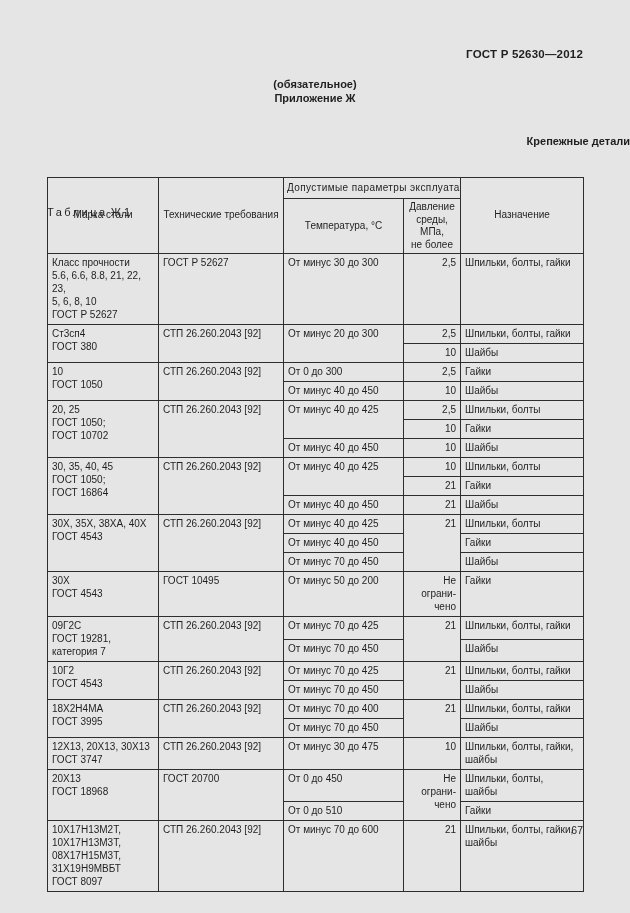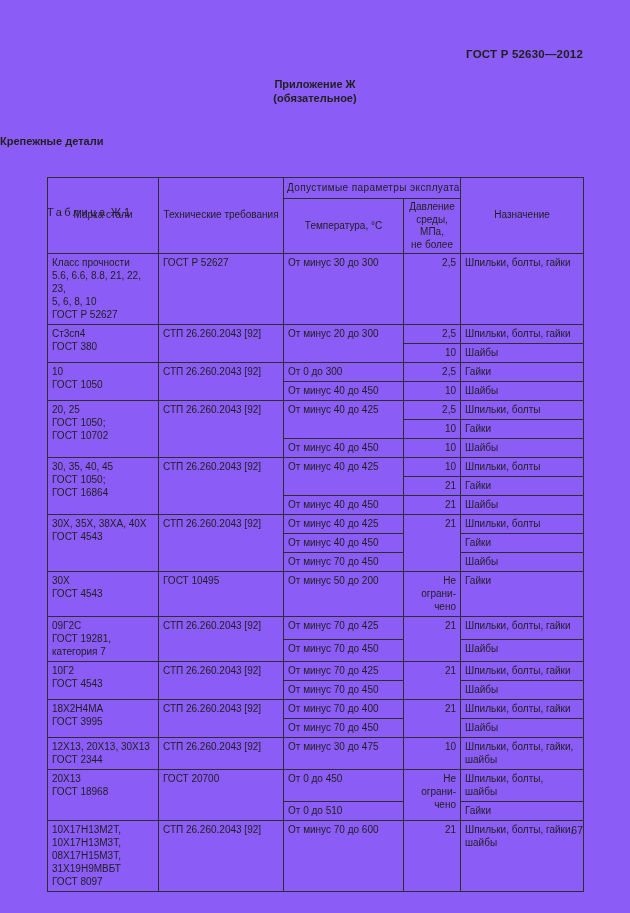--- a/index.html
+++ b/index.html
@@ -1,20 +1,20 @@
 <!DOCTYPE html>
 <html><head>
 <meta charset="utf-8">
 <style>
   html, body { margin: 0; padding: 0; background: #ffffff; }
   .page {
     position: relative;
     width: 630px;
     height: 913px;
-    background: #8b5cf6;
+    background: #e5e5e5;
     font-family: "Liberation Sans", sans-serif;
     color: #1f1f1f;
     overflow: hidden;
   }
   .doc-number {
     position: absolute;
     top: 48px;
     right: 47px;
     font-size: 11.5px;
     font-weight: bold;
@@ -28,21 +28,21 @@
     text-align: center;
     font-size: 11px;
     font-weight: bold;
     line-height: 1.3;
   }
   .section-title {
     position: absolute;
     top: 135px;
     left: 0;
     width: 100%;
-    text-align: left;
+    text-align: right;
     font-size: 11px;
     font-weight: bold;
   }
   .table-label {
     position: absolute;
     top: 159px;
     left: 47px;
     font-size: 11px;
     margin-top: 47px;
   }
@@ -91,22 +91,22 @@
   }
 </style>
 </head>
 <body>
 
 <div class="page">
 
   <div class="doc-number">ГОСТ Р 52630—2012</div>
 
   <div class="appendix">
+    <div>(обязательное)</div>
     <div>Приложение Ж</div>
-    <div>(обязательное)</div>
   </div>
 
   <div class="section-title">Крепежные детали</div>
 
   <div class="table-label">
     <span class="spaced">Таблица</span>
     <span>Ж.1</span>
   </div>
 
   <table class="gost">
@@ -260,21 +260,21 @@
           <td class="col-temp">От минус 70 до 400</td>
           <td rowspan="2" class="col-press">21</td>
           <td class="col-purp">Шпильки, болты, гайки</td>
         </tr>
         <tr>
           <td class="col-temp">От минус 70 до 450</td>
           <td class="col-purp">Шайбы</td>
         </tr>
         <tr>
           <td class="col-mark">12Х13, 20Х13, 30Х13
-ГОСТ 2344</td>
+ГОСТ 3747</td>
           <td class="col-tech">СТП 26.260.2043 [92]</td>
           <td class="col-temp">От минус 30 до 475</td>
           <td class="col-press">10</td>
           <td class="col-purp">Шпильки, болты, гайки,
 шайбы</td>
         </tr>
         <tr>
           <td rowspan="2" class="col-mark">20Х13
 ГОСТ 18968</td>
           <td rowspan="2" class="col-tech">ГОСТ 20700</td>

